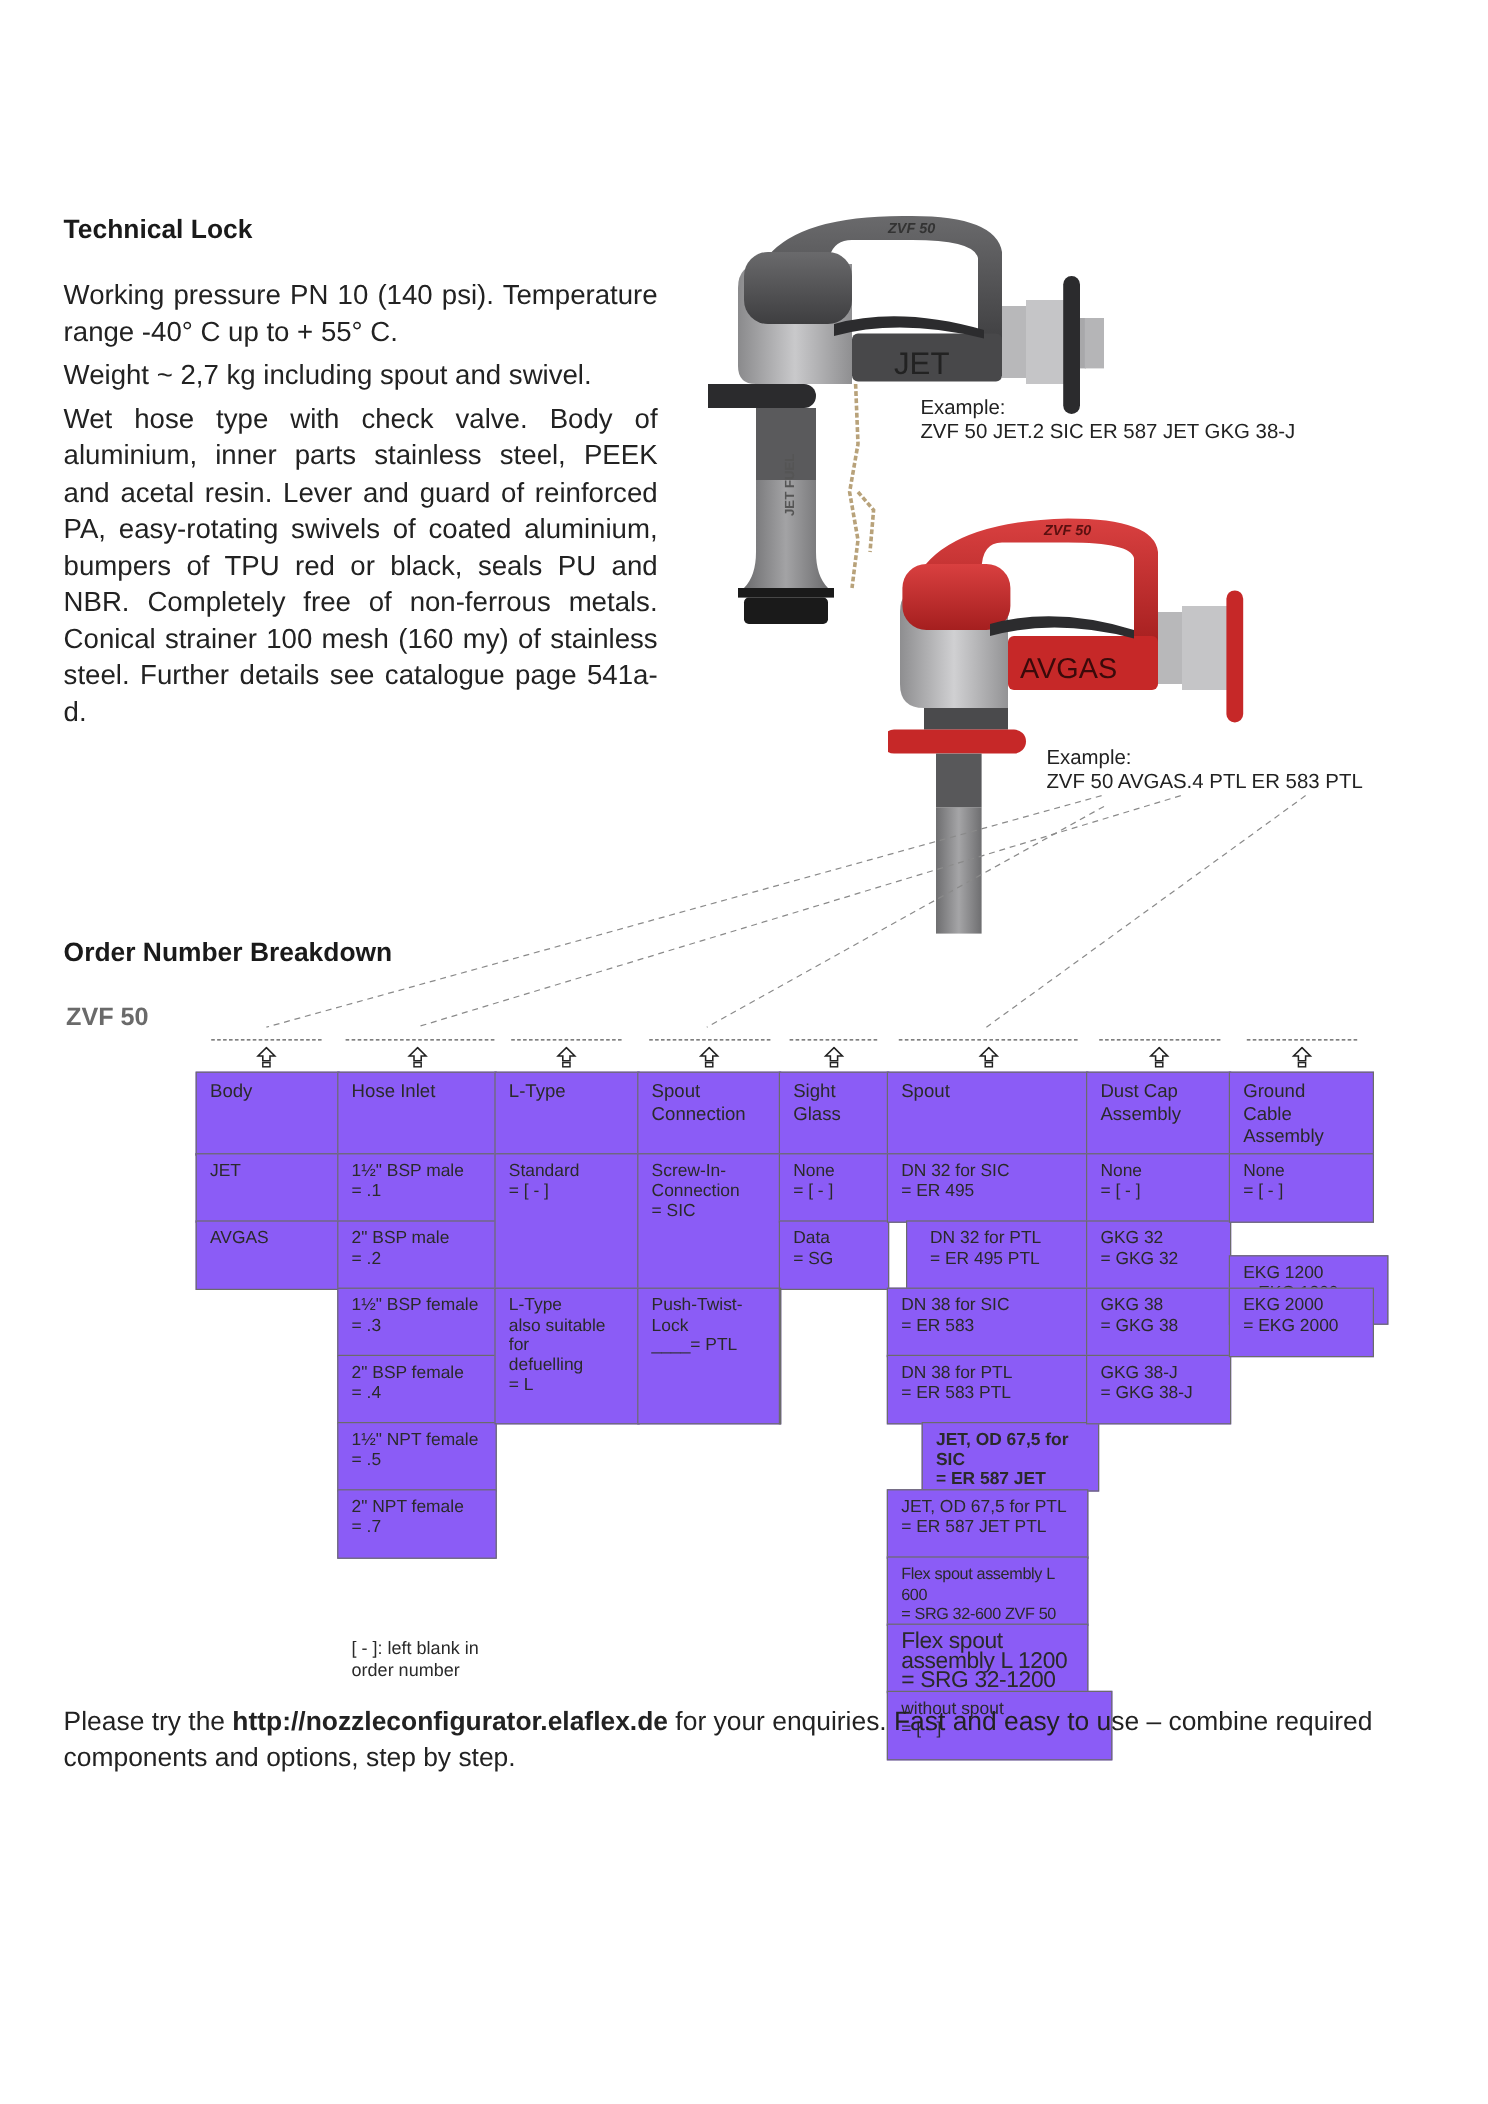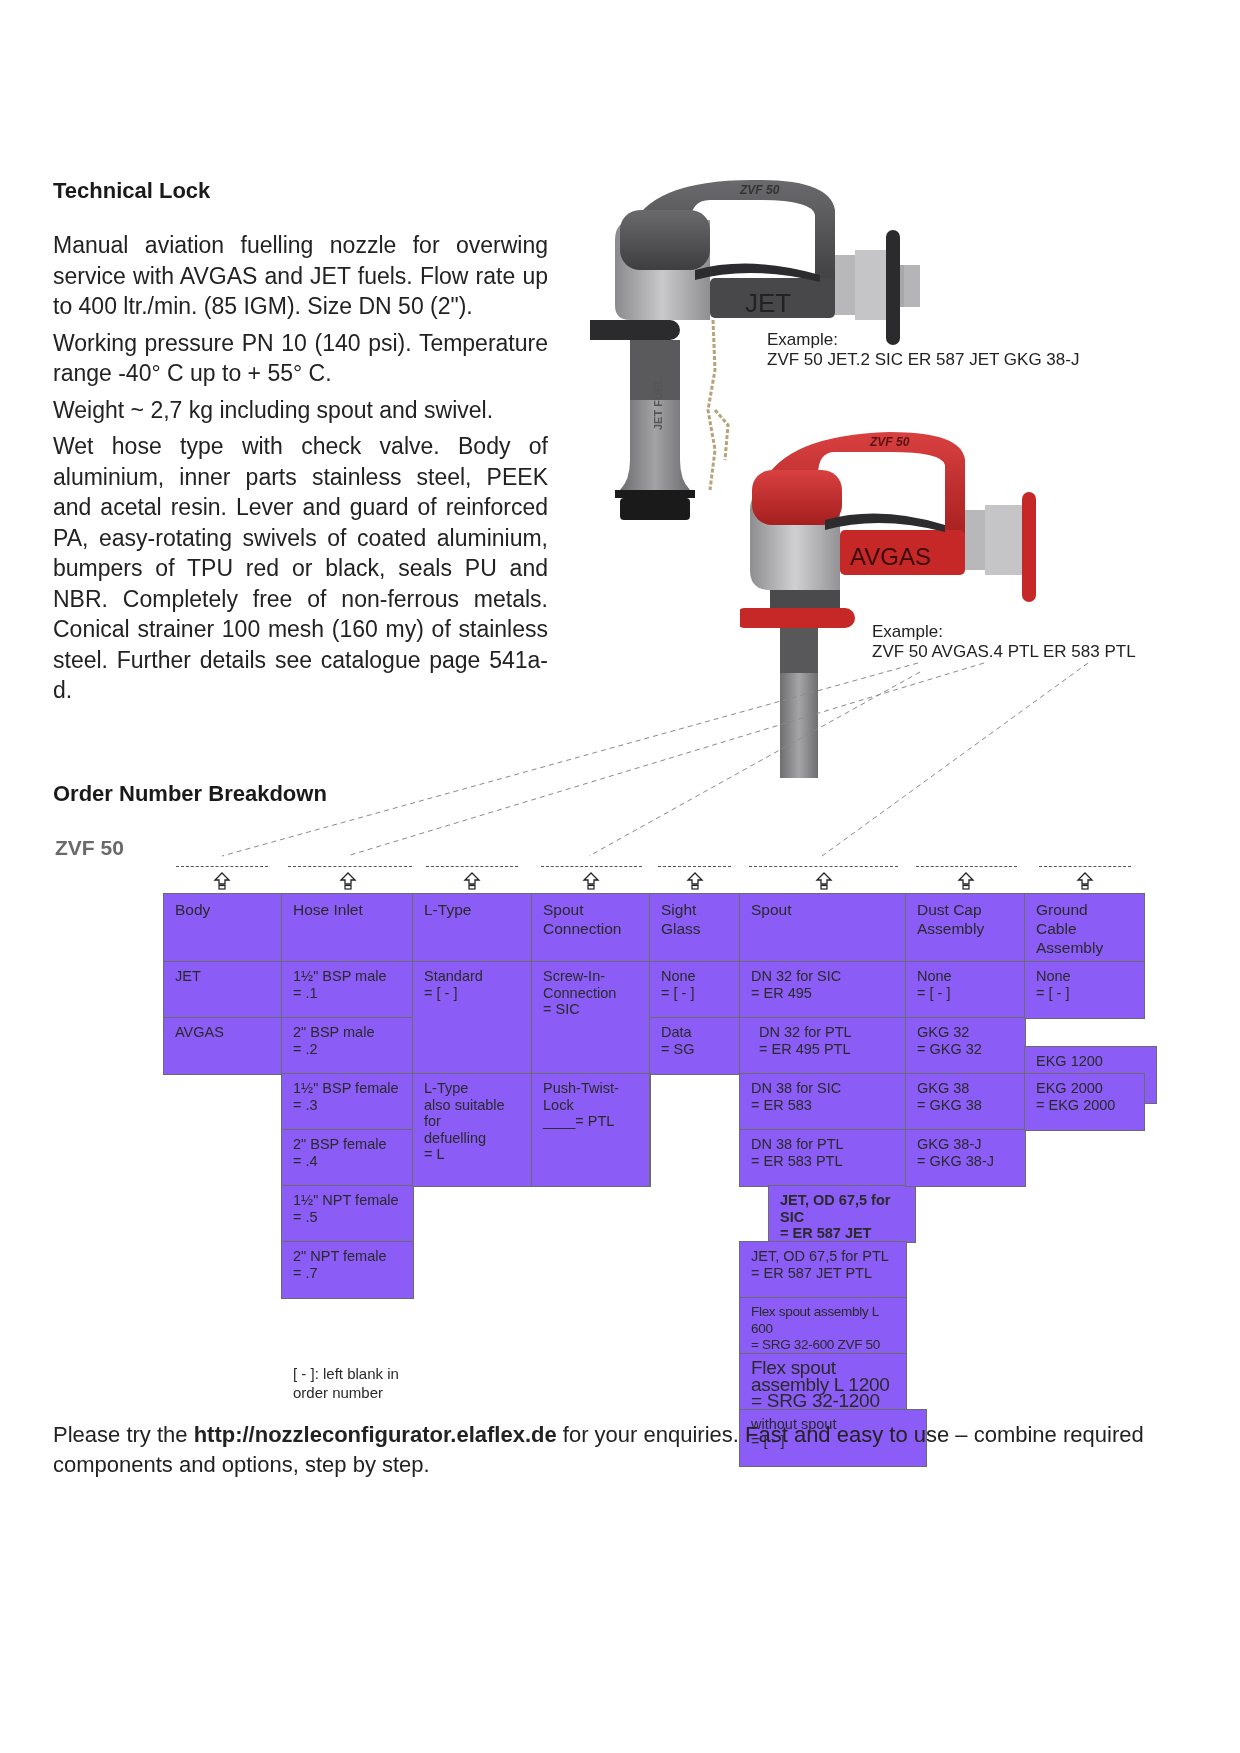--- a/index.html
+++ b/index.html
@@ -20,21 +20,20 @@
   .footer { font-size:22px; line-height:30px; color:#222; }
   .footer b { font-weight:bold; }
   svg { display:block; }
 </style>
 </head>
 <body>
 
 <div class="abs h2" style="left:53px; top:178px;">Technical Lock</div>
 
 <div class="abs body-text" style="left:53px; top:230px; width:495px;">
-  <p>Manual aviation fuelling nozzle for overwing service with AVGAS and JET fuels. Flow rate up to 400 ltr./min. (85 IGM). Size DN 50 (2").</p>
   <p>Working pressure PN 10 (140 psi). Temperature range -40° C up to + 55° C.</p>
   <p>Weight ~ 2,7 kg including spout and swivel.</p>
   <p>Wet hose type with check valve. Body of aluminium, inner parts stainless steel, PEEK and acetal resin. Lever and guard of reinforced PA, easy-rotating swivels of coated aluminium, bumpers of TPU red or black, seals PU and NBR. Completely free of non-ferrous metals. Conical strainer 100 mesh (160 my) of stainless steel. Further details see catalogue page 541a-d.</p>
 </div>
 
 <div class="abs" style="left:590px; top:170px; width:360px; height:380px;">
   <svg width="360" height="380" viewBox="0 0 360 380">
     <defs>
       <linearGradient id="gBody" x1="0" x2="1" y1="0" y2="0">
         <stop offset="0" stop-color="#8a8a8c"></stop>
@@ -248,21 +247,21 @@
 ____= PTL</div>
 
 <div class="cell" style="left:649px; top:961px; width:92px; height:58px; white-space:pre-line;">None
 = [ - ]</div>
 <div class="cell" style="left:649px; top:1017px; width:92px; height:58px; white-space:pre-line;">Data
 = SG</div>
 <div class="abs" style="left:649px; top:1073px; width:1.5px; height:114px; background:#6b6b6b;"></div>
 
 <div class="cell" style="left:739px; top:961px; width:168px; height:58px; white-space:pre-line;">DN 32 for SIC
 = ER 495</div>
-<div class="cell" style="left:739px; top:1017px; width:168px; height:58px; white-space:pre-line;padding-left:19px;">DN 32 for PTL
+<div class="cell" style="left:755px; top:1017px; width:168px; height:58px; white-space:pre-line;padding-left:19px;">DN 32 for PTL
 = ER 495 PTL</div>
 <div class="cell" style="left:739px; top:1073px; width:168px; height:58px; white-space:pre-line;">DN 38 for SIC
 = ER 583</div>
 <div class="cell" style="left:739px; top:1129px; width:168px; height:58px; white-space:pre-line;">DN 38 for PTL
 = ER 583 PTL</div>
 <div class="cell" style="left:768px; top:1185px; width:148px; height:58px; white-space:pre-line;font-weight:bold;">JET, OD 67,5 for SIC
 = ER 587 JET</div>
 <div class="cell" style="left:739px; top:1241px; width:168px; height:58px; white-space:pre-line;">JET, OD 67,5 for PTL
 = ER 587 JET PTL</div>
 <div class="cell small" style="left:739px; top:1297px; width:168px; height:58px; white-space:pre-line; font-size:13.5px; letter-spacing:-0.3px;">Flex spout assembly L 600

